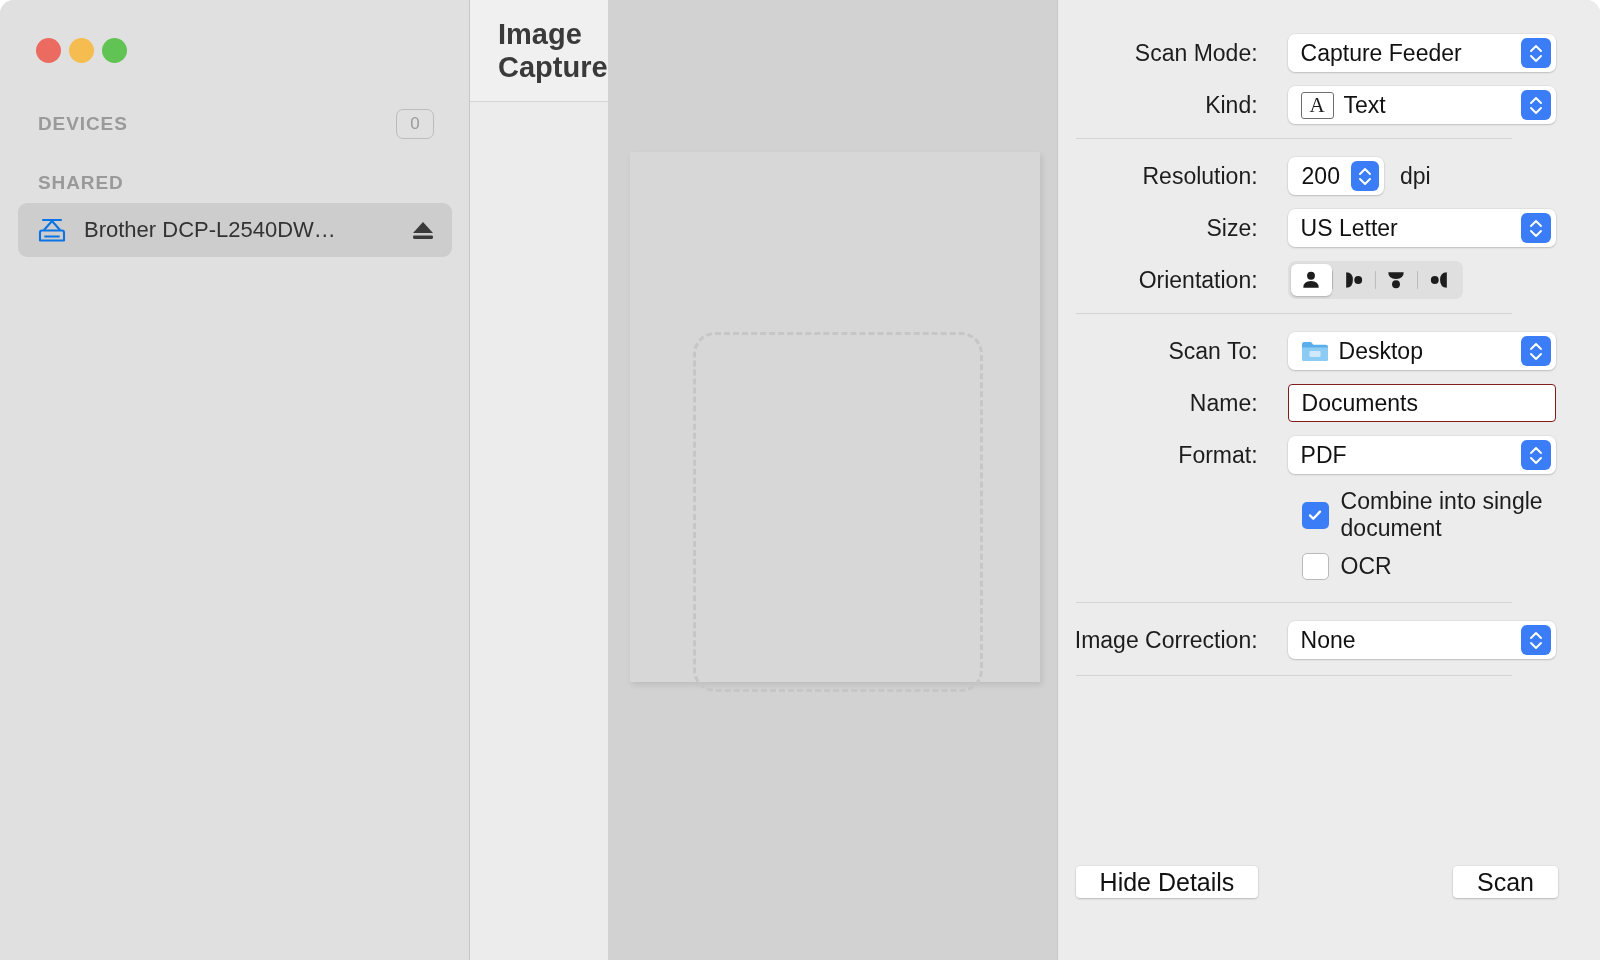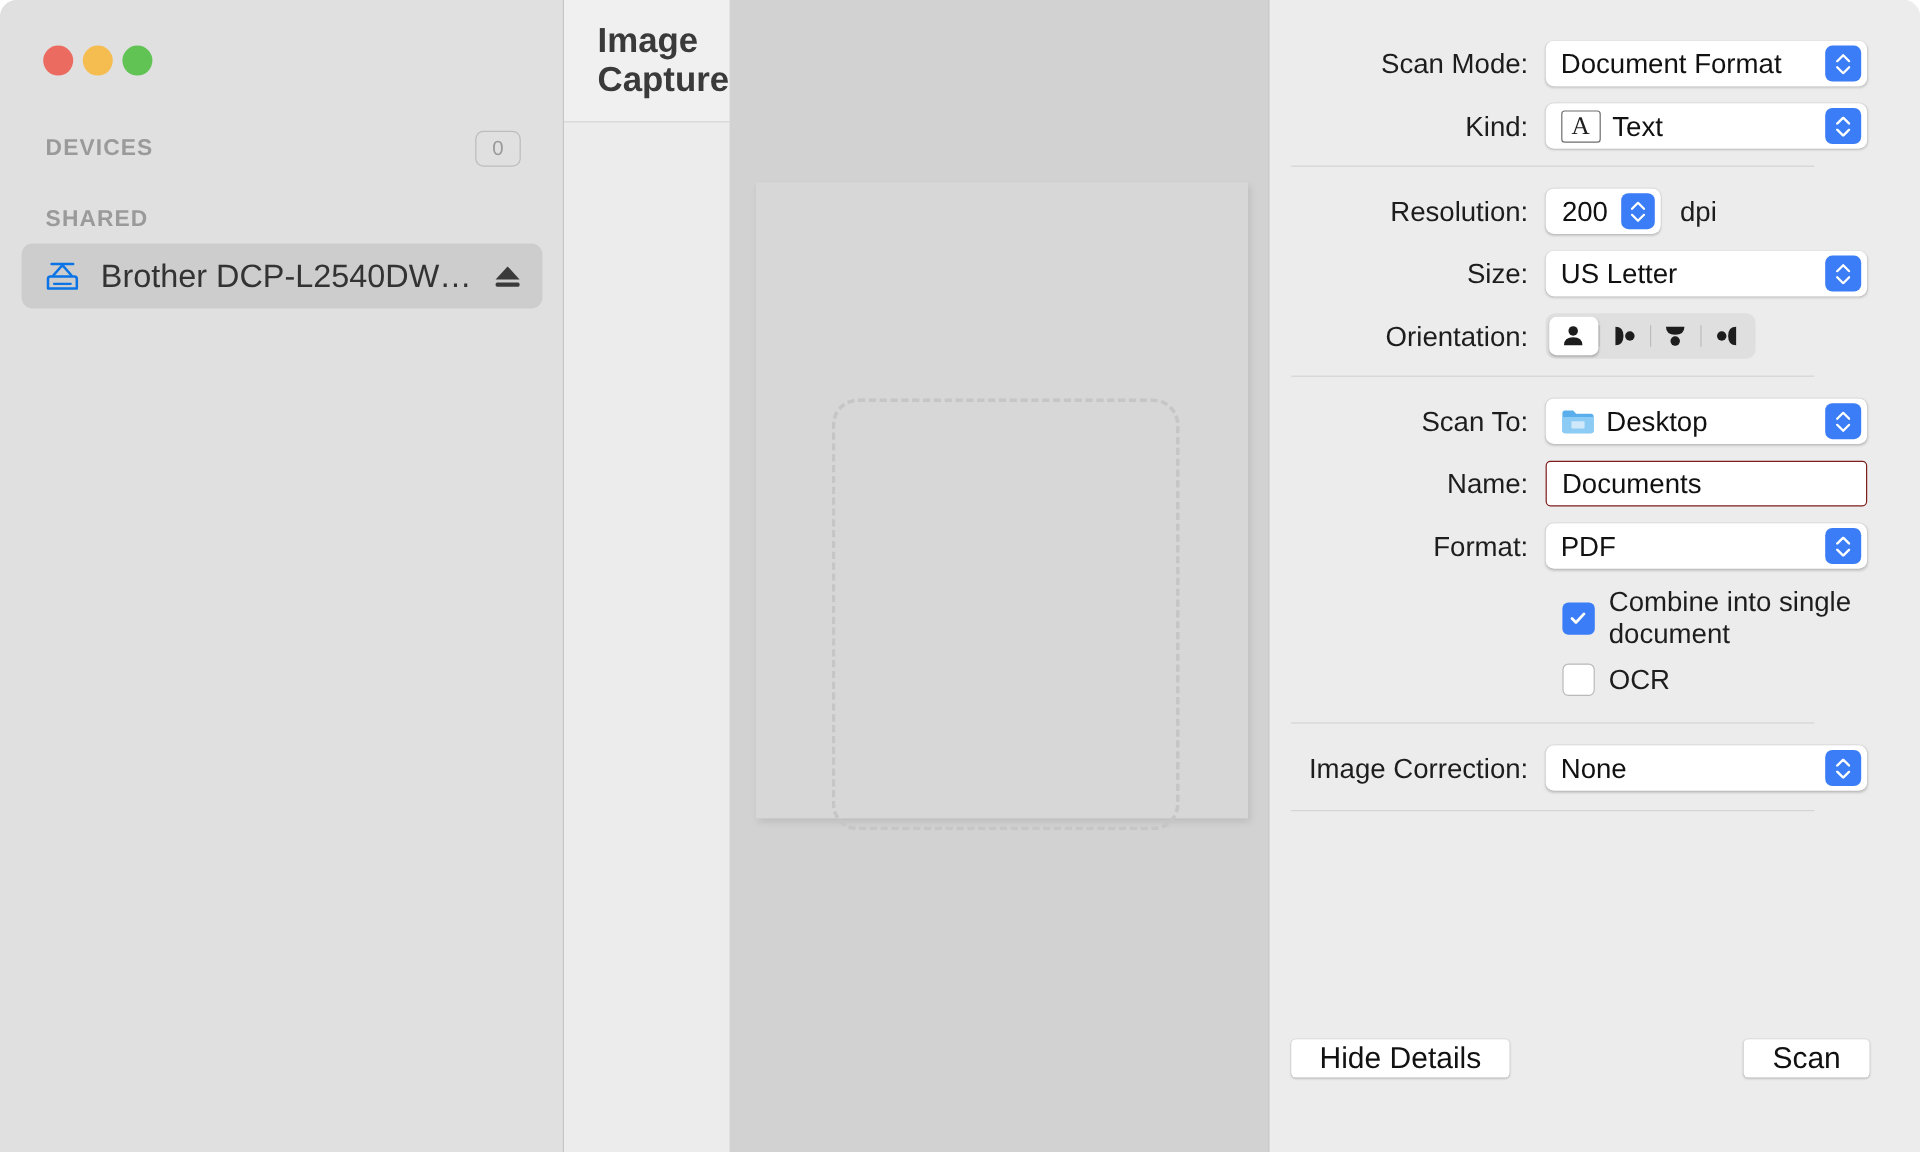--- a/index.html
+++ b/index.html
@@ -62,21 +62,21 @@
     top: 203px; left: 18px;
     width: 434px; height: 54px;
     background: #cdcdcd;
     border-radius: 9px;
     display: flex; align-items: center;
     padding: 0 16px 0 18px;
     gap: 16px;
   }
   .scanner-icon { width: 32px; height: 26px; flex: 0 0 32px; }
   .device-label {
-    font-size: 27px; color: #333;
+    font-size: 22px; color: #333;
     white-space: nowrap; overflow: hidden;
   }
   .eject-icon { margin-left: auto; width: 26px; height: 24px; flex: 0 0 26px; }
 
   .sidebar-divider {
     position: absolute; top: 0; right: 0;
     width: 1px; height: 960px;
     background: #c6c6c6;
   }
 
@@ -139,21 +139,21 @@
     padding: 34px 44px 0 0;
   }
   .row {
     display: flex; align-items: center;
     margin-bottom: 14px;
     min-height: 38px;
   }
   .lbl {
     width: 230px; flex: 0 0 230px;
     text-align: right;
-    padding-right: 14px;
+    padding-right: 30px;
     font-size: 23px; color: #1d1d1d;
   }
   .ctrl { flex: 1 1 auto; display: flex; align-items: center; }
 
   
   .popup {
     position: relative;
     height: 38px;
     width: 100%;
     background: #ffffff;
@@ -348,21 +348,21 @@
         </div>
       </div>
 
       <div class="settings">
         <div class="form">
 
           <div class="row">
             <div class="lbl">Scan Mode:</div>
             <div class="ctrl">
               <div class="popup">
-                <span>Document Format</span>
+                <span>Capture Feeder</span>
                 <span class="popup-arrows">
                   <svg class="chev" viewBox="0 0 12 7">
                       <path d="M1 6 L6 1 L11 6" fill="none" stroke="#fff" stroke-width="1.9" stroke-linecap="round" stroke-linejoin="round"></path>
                     </svg>
                   <svg class="chev" viewBox="0 0 12 7">
                       <path d="M1 1 L6 6 L11 1" fill="none" stroke="#fff" stroke-width="1.9" stroke-linecap="round" stroke-linejoin="round"></path>
                     </svg>
                 </span>
               </div>
             </div>

